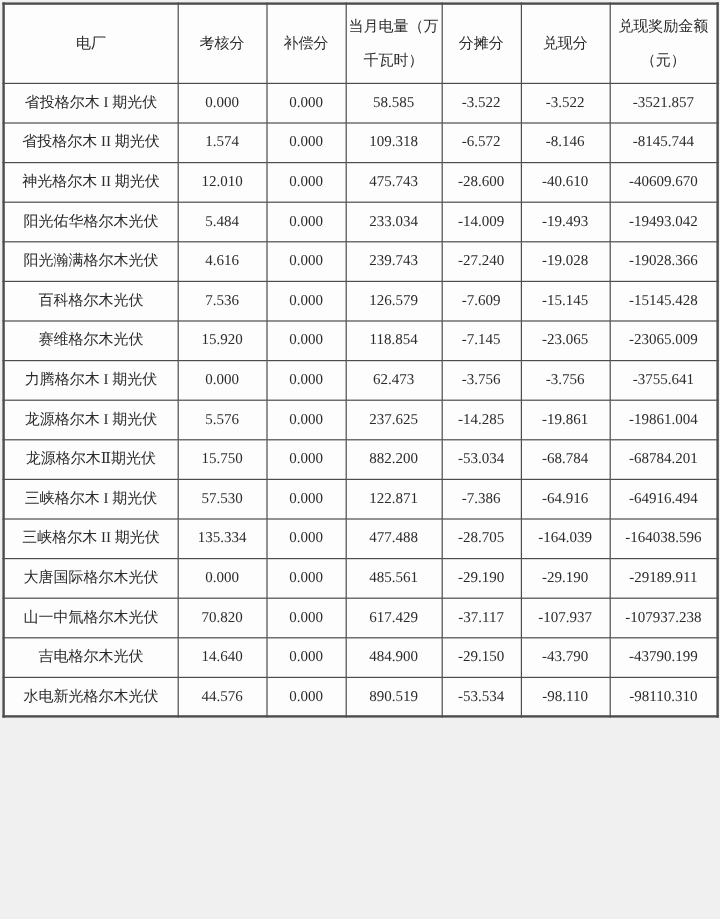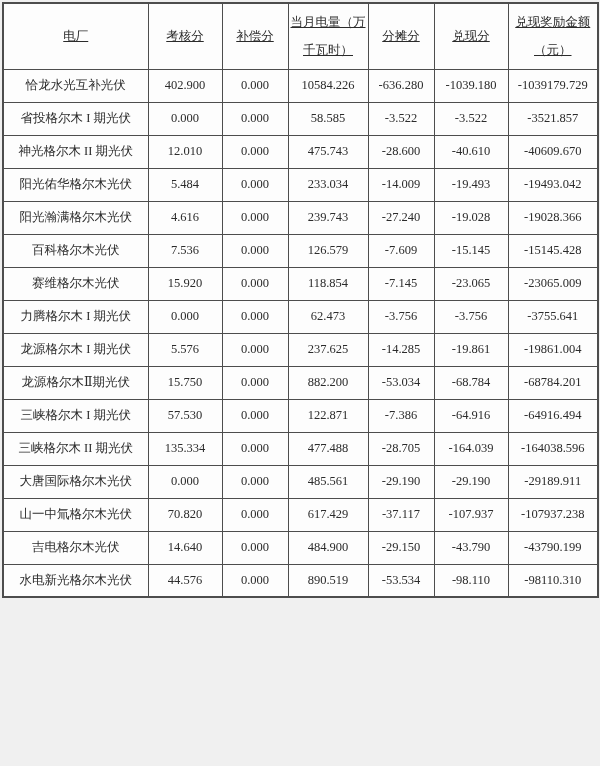--- a/index.html
+++ b/index.html
@@ -32,21 +32,20 @@
     color: #2b2b2b;
     font-size: 12.5px;
     font-weight: normal;
     padding: 0 2px;
     overflow: hidden;
   }
   table.score-table th {
     height: 66px;
     white-space: pre-line;
     line-height: 28px;
-    text-decoration: underline;
   }
   table.score-table td {
     height: 33px;
     line-height: 15px;
   }
 </style>
 </head>
 <body>
 
 <div class="page">
@@ -68,36 +67,36 @@
         <th>当月电量（万
 千瓦时）</th>
         <th>分摊分</th>
         <th>兑现分</th>
         <th>兑现奖励金额
 （元）</th>
       </tr>
     </thead>
     <tbody>
         <tr>
-          <td>恰龙水光互补光伏</td>
-          <td>402.900</td>
-          <td>0.000</td>
-          <td>10584.226</td>
-          <td>-636.280</td>
-          <td>-1039.180</td>
-          <td>-1039179.729</td>
-        </tr>
-        <tr>
           <td>省投格尔木 I 期光伏</td>
           <td>0.000</td>
           <td>0.000</td>
           <td>58.585</td>
           <td>-3.522</td>
           <td>-3.522</td>
           <td>-3521.857</td>
+        </tr>
+        <tr>
+          <td>省投格尔木 II 期光伏</td>
+          <td>1.574</td>
+          <td>0.000</td>
+          <td>109.318</td>
+          <td>-6.572</td>
+          <td>-8.146</td>
+          <td>-8145.744</td>
         </tr>
         <tr>
           <td>神光格尔木 II 期光伏</td>
           <td>12.010</td>
           <td>0.000</td>
           <td>475.743</td>
           <td>-28.600</td>
           <td>-40.610</td>
           <td>-40609.670</td>
         </tr>

